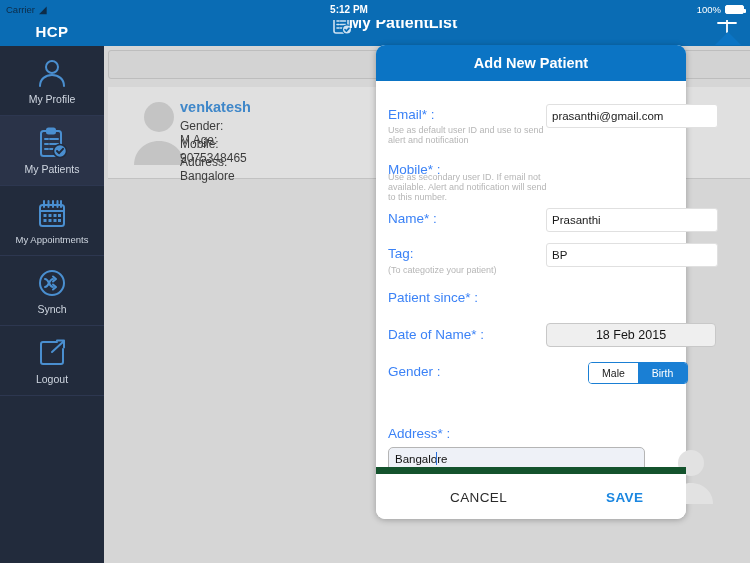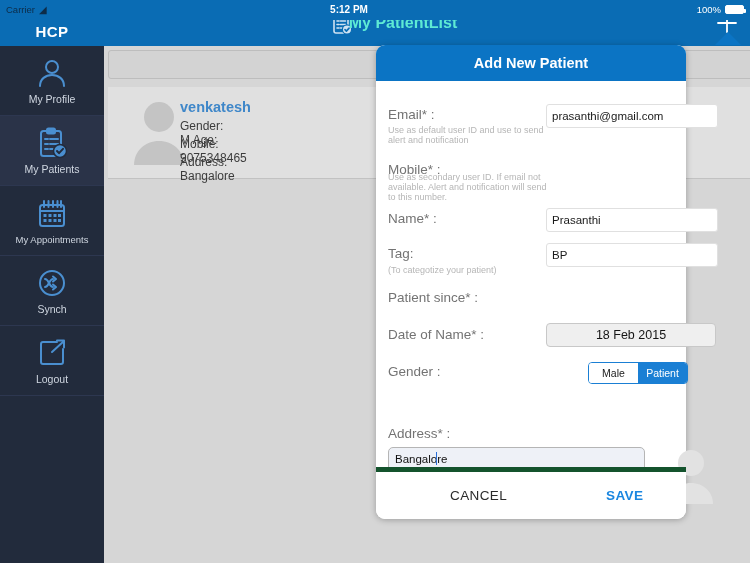--- a/index.html
+++ b/index.html
@@ -64,21 +64,21 @@
   .rail-label { font-size: 10.5px; color: #cfd6e0; }
   .rail-label.small { font-size: 9.5px; }
 
   
   .topbar {
     position: absolute; left: 104px; top: 0; right: 0; height: 46px;
     background: #0a6cb4;
   }
   .topbar-title {
     position: absolute; left: 0; right: 0; top: 14px;
-    text-align: center; color: #5eead4; font-size: 16px; font-weight: bold;
+    text-align: center; color: #ffffff; font-size: 16px; font-weight: bold;
     transform: translateX(-24px);
   }
   .topbar-icon {
     position: absolute; left: 226px; top: 12px; width: 24px; height: 24px;
   }
   .plus-btn {
     position: absolute; right: 10px; top: 10px; width: 26px; height: 26px;
   }
 
   
@@ -125,21 +125,21 @@
   }
   .modal-header {
     height: 36px; background: #0b74c4;
     border-radius: 9px 9px 0 0;
     color: #ffffff; font-size: 14.5px; font-weight: bold;
     display: flex; align-items: center; justify-content: center;
   }
   .modal-body { position: relative; height: 438px; }
 
   .flabel {
-    position: absolute; font-size: 13.5px; color: #737373;
+    position: absolute; font-size: 13.5px; color: #3b82f6;
   }
   .fhelp {
     position: absolute; font-size: 9px; color: #b6b6b6; line-height: 10px;
     width: 160px;
   }
   .finput {
     position: absolute; height: 24px;
     border: 1px solid #e0e0e0; border-radius: 3px;
     background: #ffffff; font-family: "Liberation Sans", sans-serif;
     font-size: 11.5px; color: #1a1a1a; padding: 0 5px; outline: none;
@@ -168,21 +168,21 @@
   }
   .caret {
     position: absolute; left: 60px; top: 371px; width: 1px; height: 13px;
     background: #2a6fd8;
   }
   .modal-avatar {
     position: absolute; left: 288px; top: 365px; width: 54px; height: 58px;
   }
   .modal-footer {
     position: absolute; left: 0; bottom: 0; width: 100%; height: 52px;
-    border-top: 5px solid #14532d; background: #ffffff;
+    border-top: 7px solid #14532d; background: #ffffff;
     border-radius: 0 0 9px 9px;
     padding-left: 44px;
   }
   .btn-cancel {
     position: absolute; left: 74px; top: 16px;
     font-size: 13.5px; color: #2b2b2b; letter-spacing: .4px;
     background: none; border: none; font-family: "Liberation Sans", sans-serif;
   }
   .btn-save {
     position: absolute; left: 230px; top: 16px;
@@ -341,21 +341,21 @@
       <div class="flabel" style="left:12px; top:209px;">Patient since* :</div>
 
       <div class="flabel" style="left:12px; top:246px;">Date of Name* :</div>
       <div class="fdate" style="left:170px; top:242px;">
         <span>18 Feb 2015</span>
       </div>
 
       <div class="flabel" style="left:12px; top:283px;">Gender :</div>
       <div class="seg" style="left:212px; top:281px;">
         <div class="seg-opt">Male</div>
-        <div class="seg-opt sel">Patient</div>
+        <div class="seg-opt sel">Birth</div>
       </div>
 
       <div class="flabel" style="left:12px; top:345px;">Address* :</div>
       <textarea class="ftextarea" placeholder="" style="">Bangalore</textarea>
       <div class="caret"></div>
 
       <span class="modal-avatar">
         <svg viewBox="0 0 54 58" width="54" height="58" fill="#e2e2e2">
           <circle cx="27" cy="17" r="13"></circle>
           <path d="M5 58c0-12 9.5-21 22-21s22 9 22 21z"></path>

